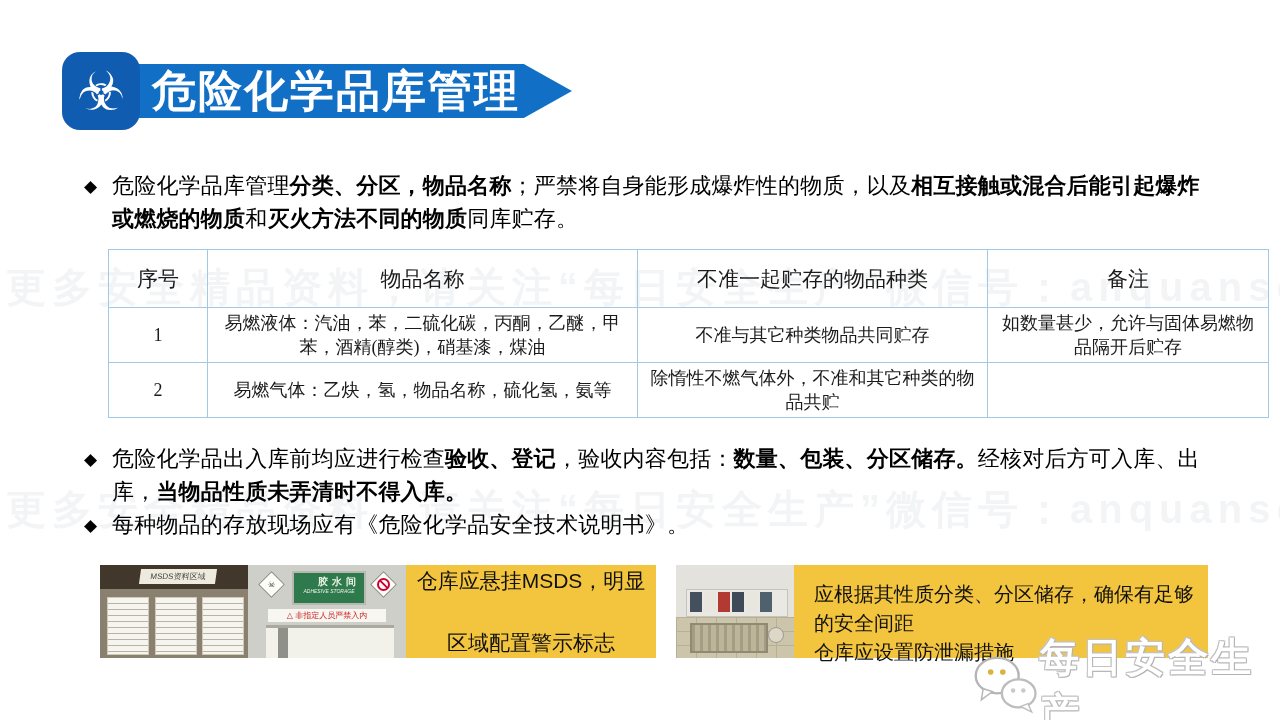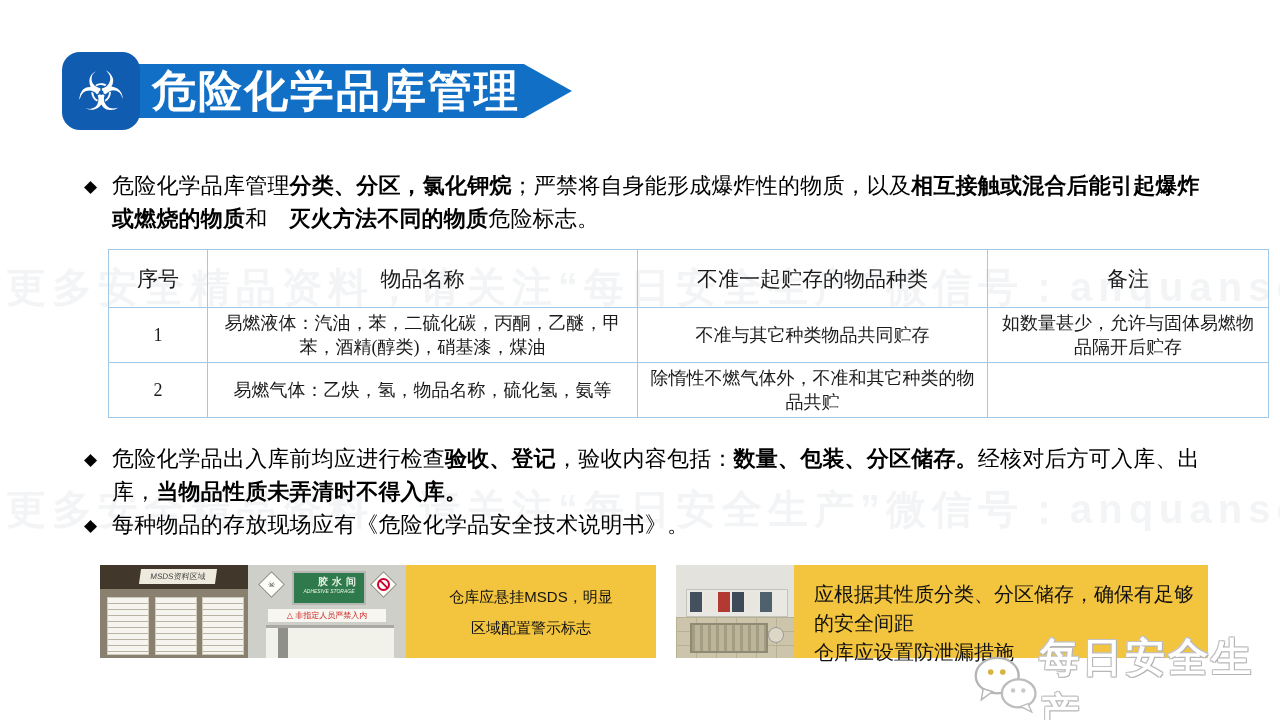--- a/index.html
+++ b/index.html
@@ -27,22 +27,22 @@
       font-family:"Liberation Serif","DejaVu Serif",serif;table-layout:fixed;background:transparent;}
   .tbl th,.tbl td{border:1px solid #a2c8e8;text-align:center;vertical-align:middle;padding:2px 8px;
       font-weight:400;color:#1b1b1b;background:transparent;}
   .tbl th{height:53px;font-size:21px;}
   .tbl td{height:50px;font-size:18px;line-height:24px;}
   .tbl .c0{width:82px;} .tbl .c1{width:413px;} .tbl .c2{width:333px;} .tbl .c3{width:264px;}
   
   .bstrip{position:absolute;top:565px;left:0;width:1280px;height:93px;z-index:2;}
   .photo{position:absolute;top:0;height:93px;overflow:hidden;}
   .caption{position:absolute;top:0;height:93px;background:#f3c43e;}
-  .capL{left:406px;width:250px;display:flex;flex-direction:column;justify-content:center;
-        text-align:center;font-size:15px;line-height:31px;color:#111;}
+  .capL{left:406px;width:250px;display:flex;flex-direction:column;justify-content:space-between;
+        text-align:center;font-size:21px;line-height:31px;color:#111;}
   .capR{left:794px;width:414px;font-size:20px;line-height:29px;color:#111;
         padding:0;box-sizing:border-box;}
   .capR .inner{padding:15px 14px 0 20px;}
   
   .p1{left:100px;width:148px;background:#8a8070;}
   .p1 .beam{position:absolute;left:0;top:0;width:148px;height:24px;background:#41372a;}
   .p1 .sign{position:absolute;left:40px;top:4px;width:76px;height:15px;background:#efeade;
            transform:skewX(-8deg);display:flex;align-items:center;justify-content:center;
            font-size:8px;color:#444;}
   .p1 .doc{position:absolute;top:32px;width:40px;height:56px;background:#f6f4ee;border:1px solid #cfc9b8;
@@ -91,21 +91,21 @@
     <div class="hdr-banner">
       <div class="hdr-title">危险化学品库管理</div>
     </div>
     <div class="hdr-icon">
       <span>☣</span>
     </div>
   </div>
 
   <div class="bullet b1">
     <span class="diamond">◆</span>
-    <div class="btext"><span>危险化学品库管理</span><span style="font-weight: 700;">分类、分区，氯化钾烷</span><span>；严禁将自身能形成爆炸性的物质，以及</span><span style="font-weight: 700;">相互接触或混合后能引起爆炸或燃烧的物质</span><span>和</span><span style="font-weight: 700; padding-left: 21px;">灭火方法不同的物质</span><span>危险标志。</span></div>
+    <div class="btext"><span>危险化学品库管理</span><span style="font-weight: 700;">分类、分区，物品名称</span><span>；严禁将自身能形成爆炸性的物质，以及</span><span style="font-weight: 700;">相互接触或混合后能引起爆炸或燃烧的物质</span><span>和</span><span style="font-weight: 700;">灭火方法不同的物质</span><span>同库贮存。</span></div>
   </div>
 
   <table class="tbl">
       <thead>
         <tr>
           <th class="c0">序号</th>
           <th class="c1">物品名称</th>
           <th class="c2">不准一起贮存的物品种类</th>
           <th class="c3">备注</th>
         </tr>

